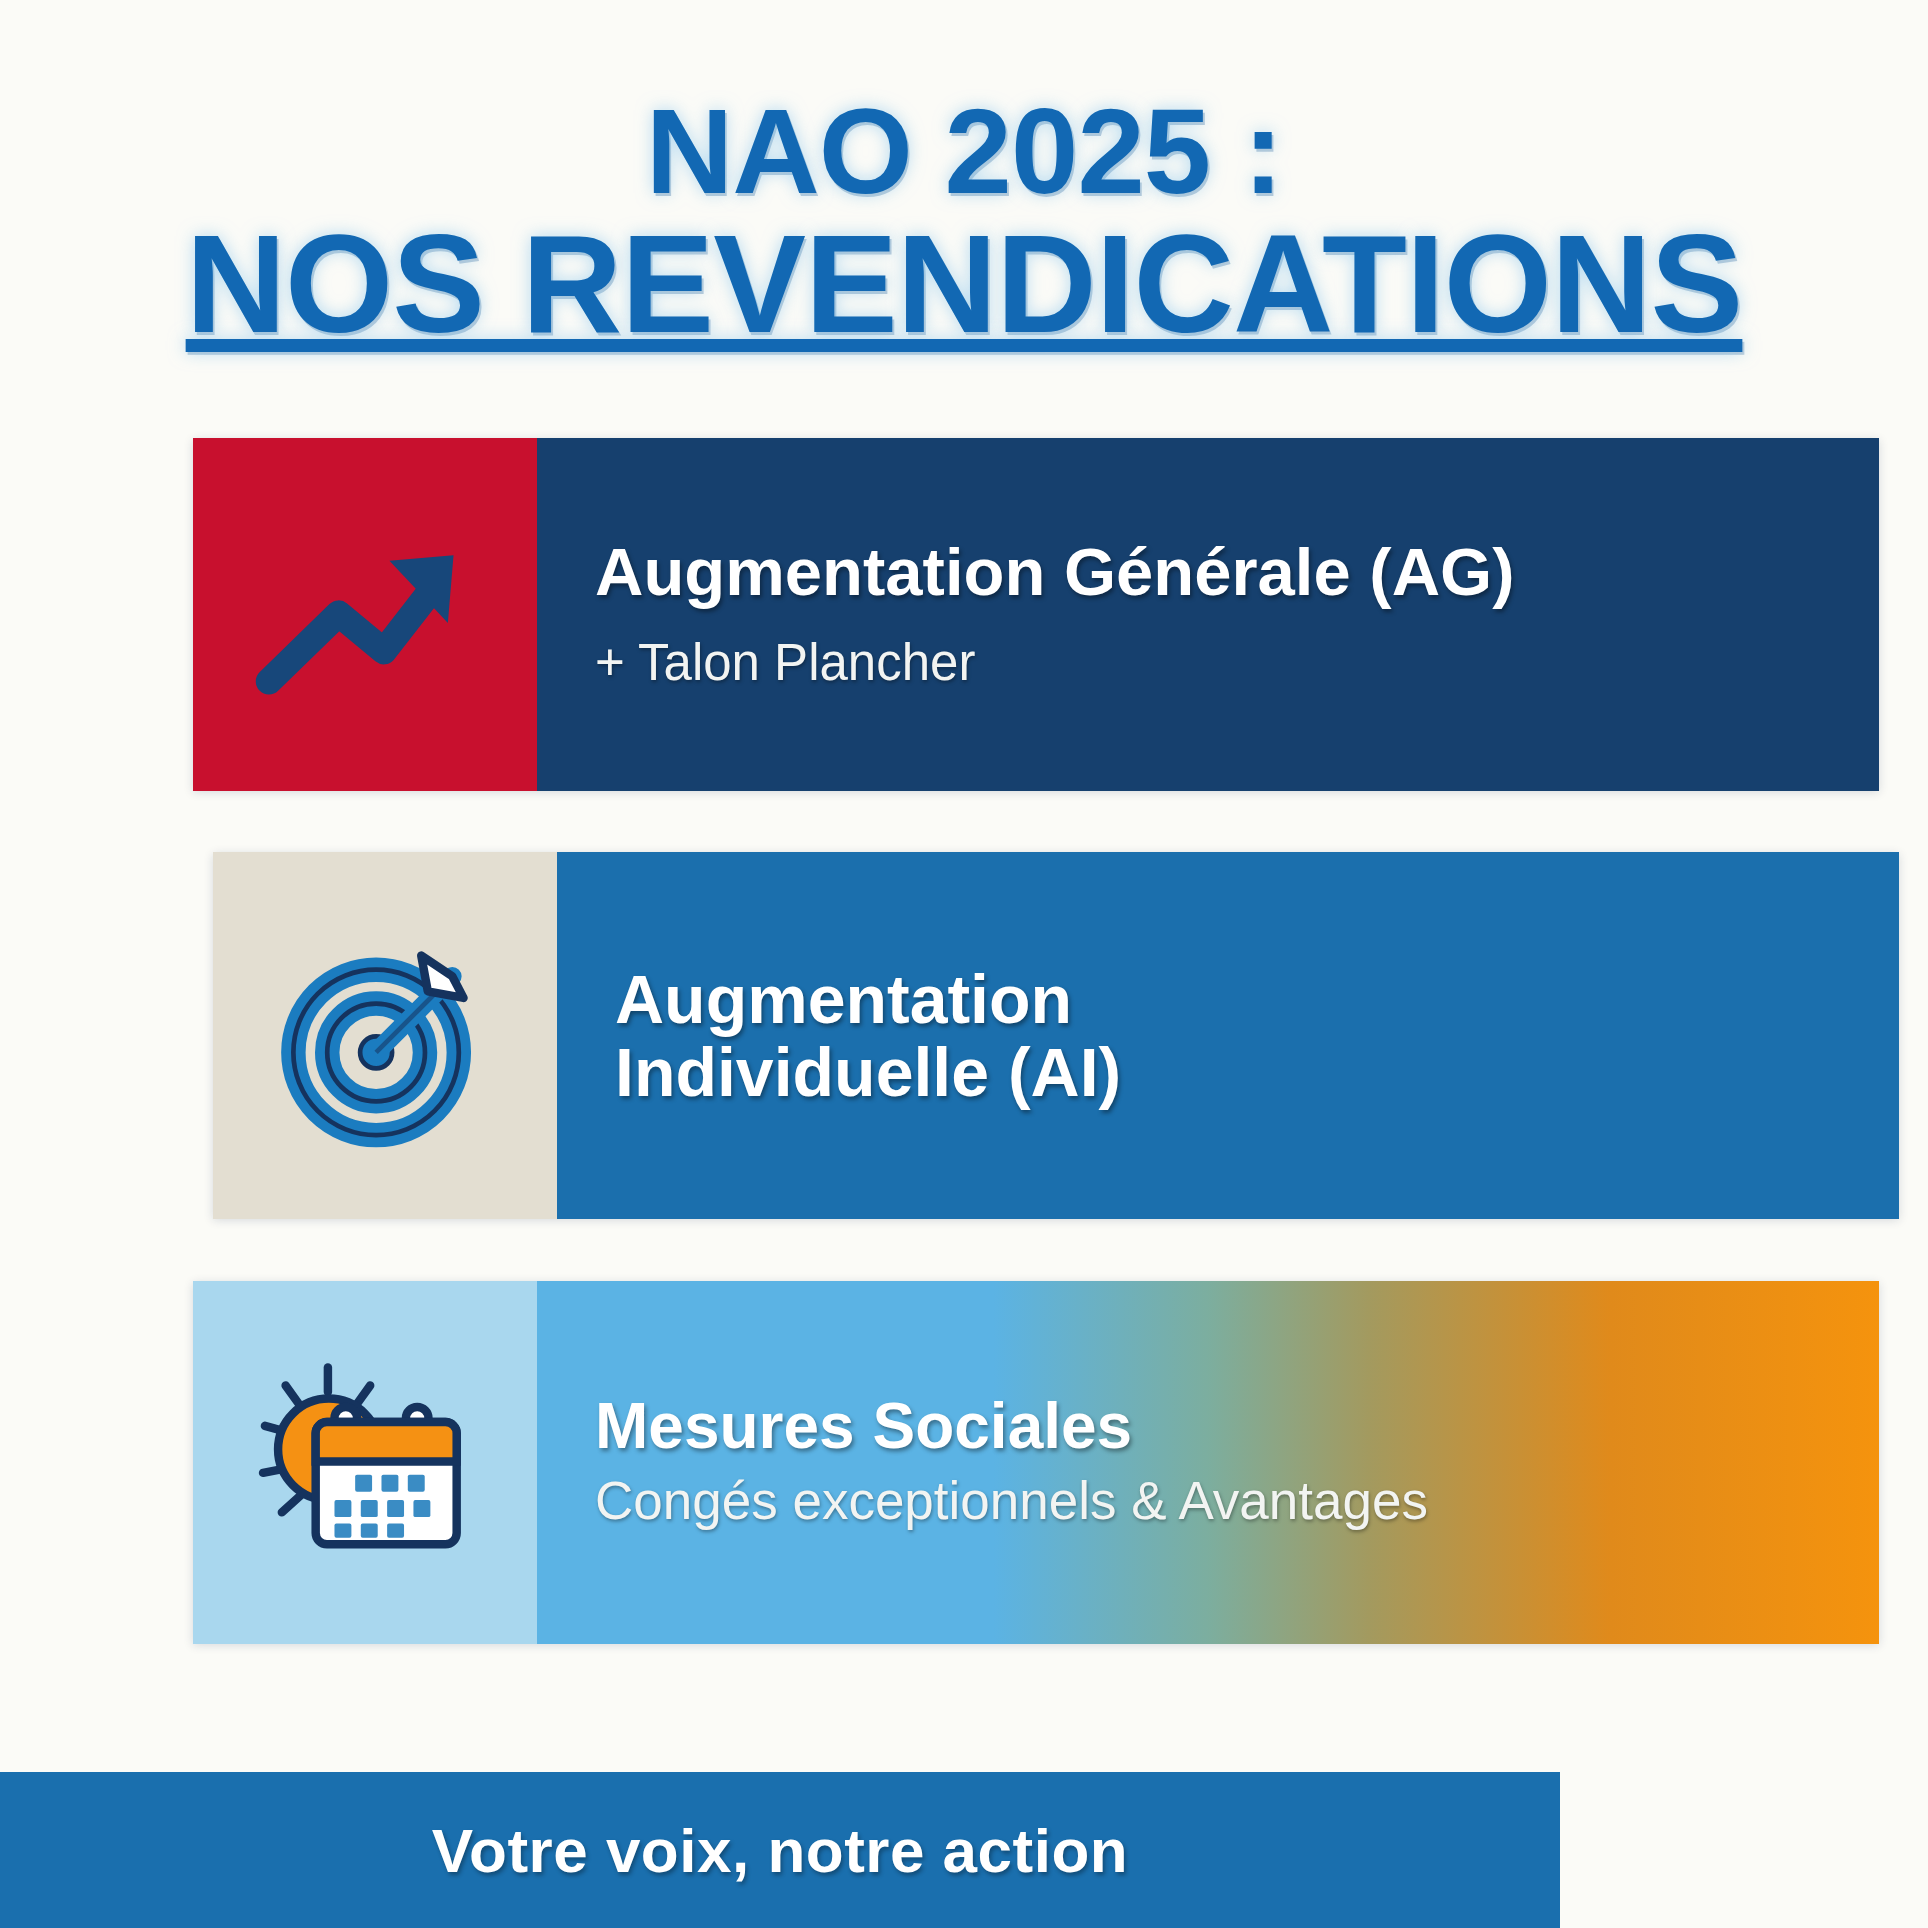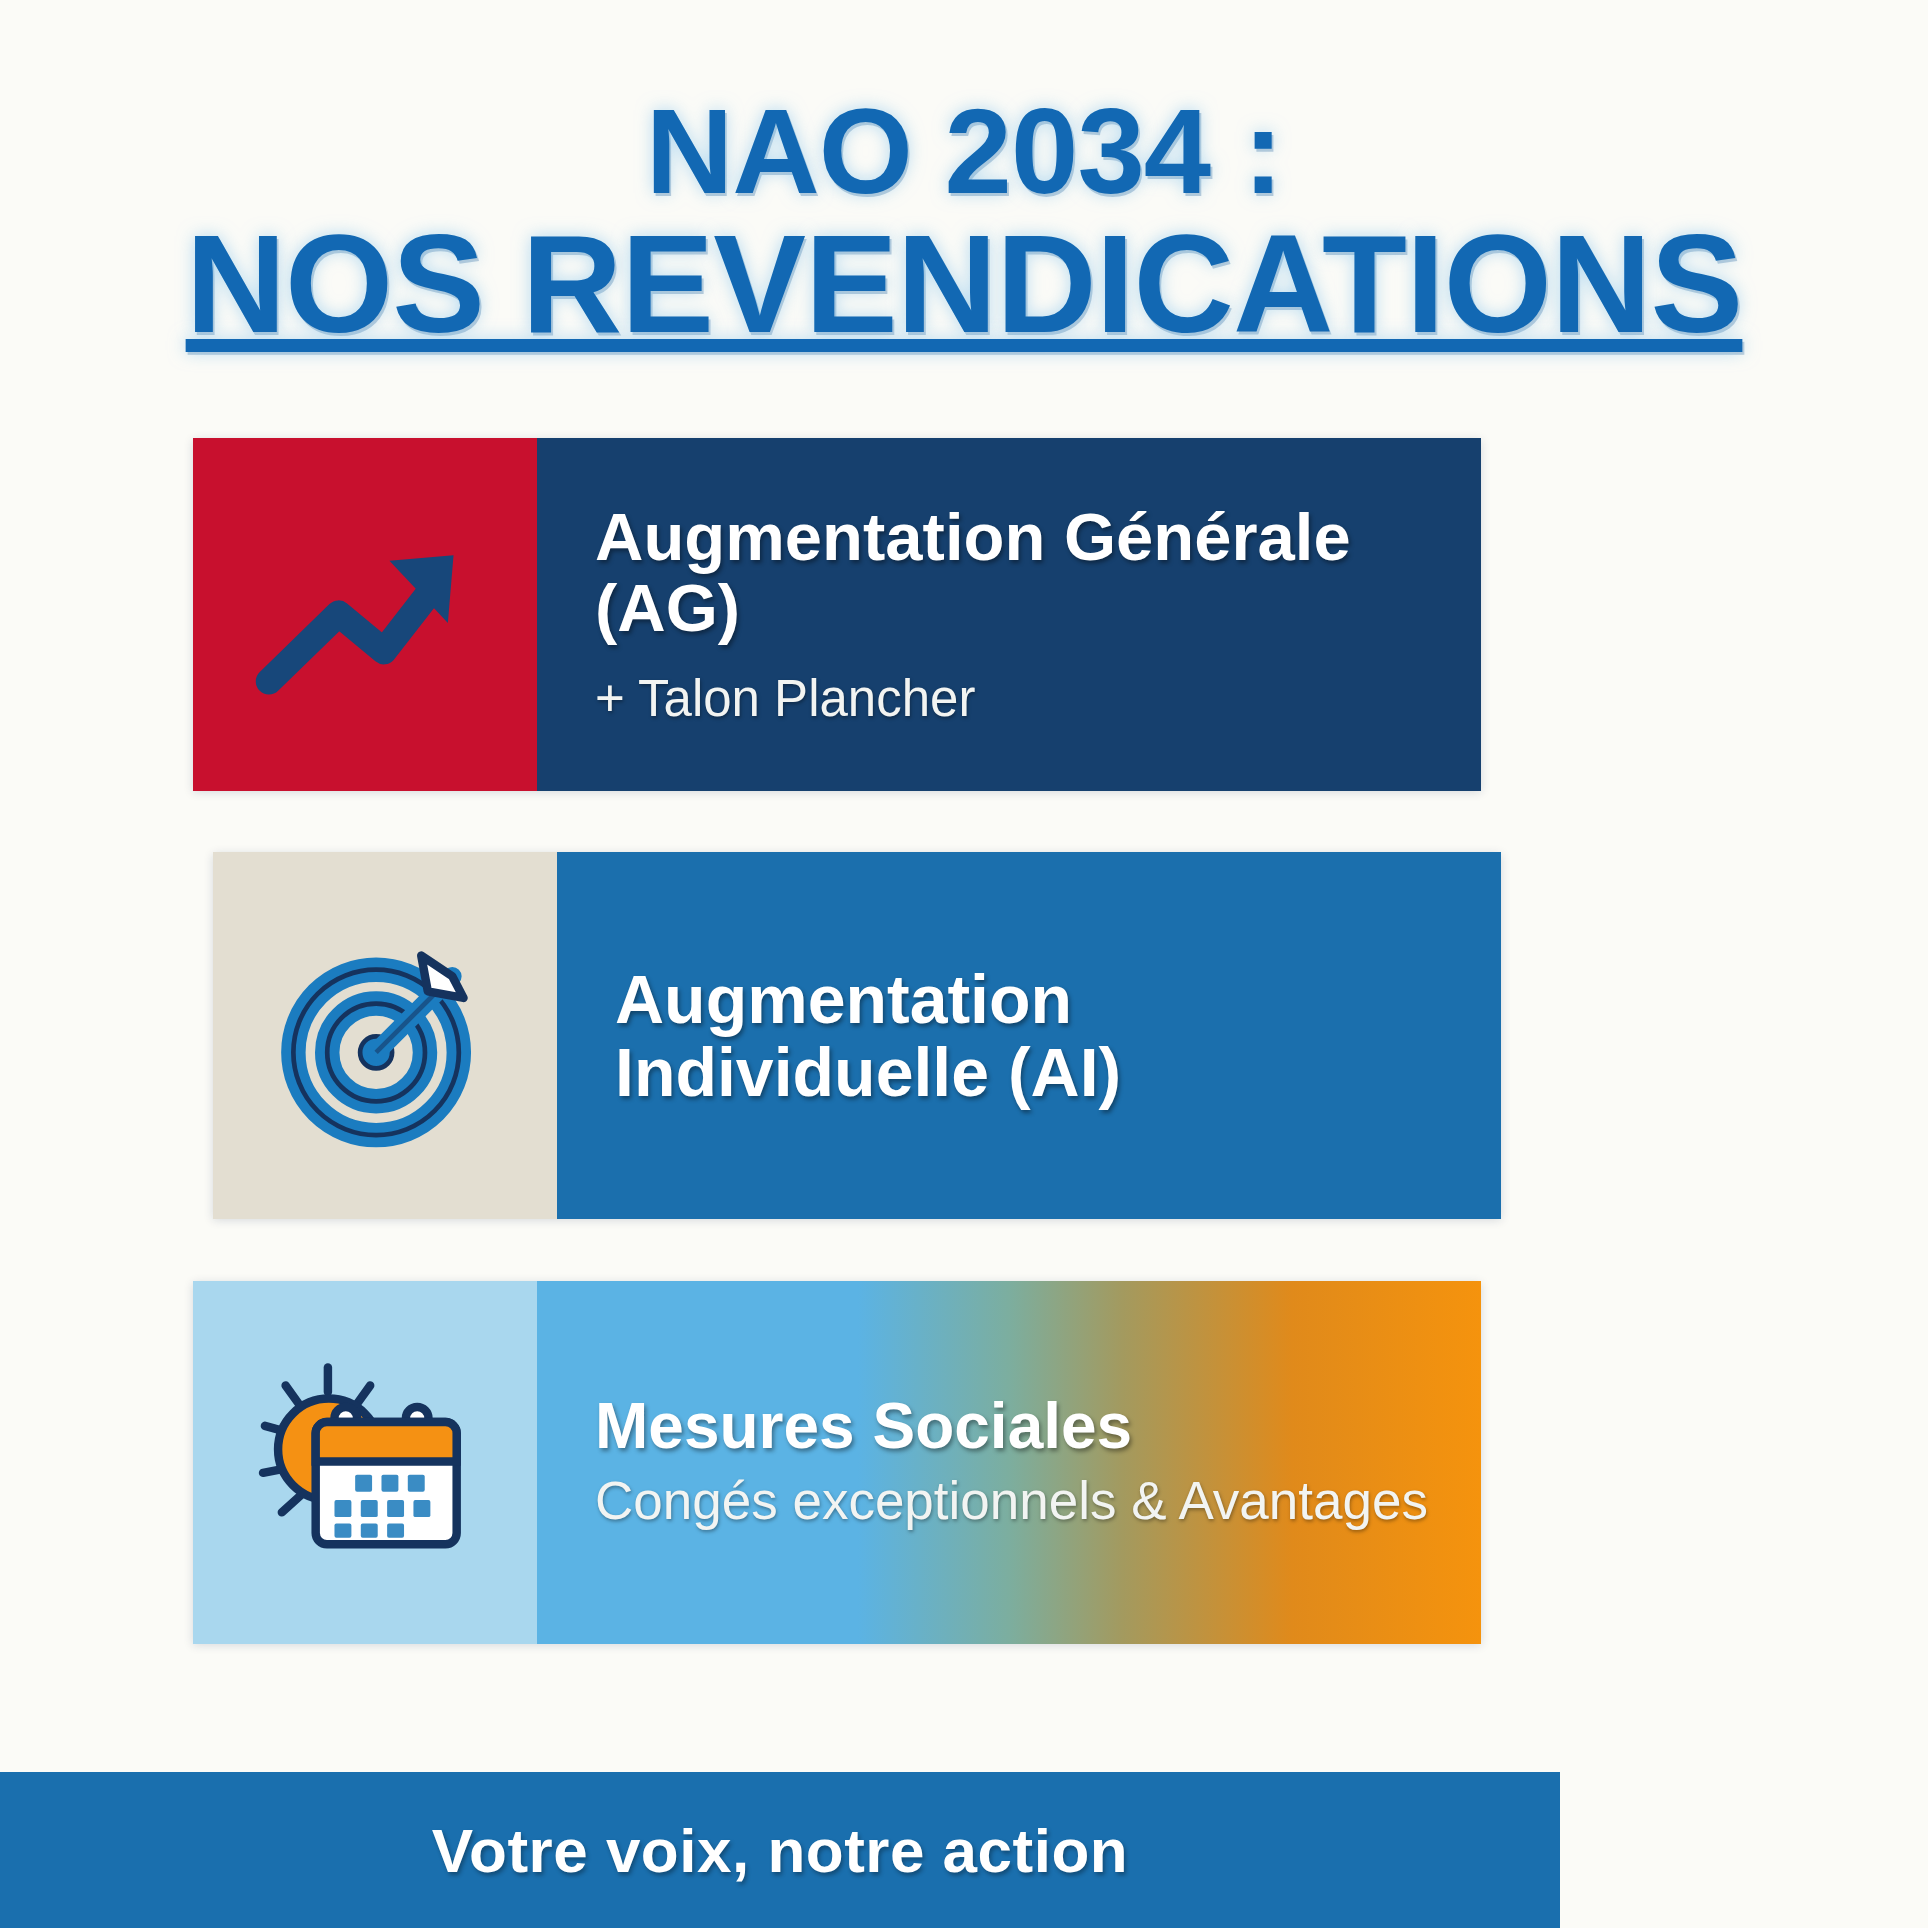--- a/index.html
+++ b/index.html
@@ -39,21 +39,21 @@
     text-shadow: 0 0 17px rgba(120, 190, 235, 0.55),
                  1.9px 2.8px 0 rgba(13, 80, 140, 0.28);
   }
   .title-line-1 { font-size: 121px; }
   .title-line-2 { font-size: 139px; text-decoration: underline; }
 
   
   .card {
     position: absolute;
     left: 193px;
-    width: 1288px;
+    width: 1686px;
     display: flex;
     flex-direction: row;
     align-items: stretch;
     box-shadow: 0 1.9px 9.4px rgba(20, 40, 80, 0.16);
     overflow: hidden;
   }
   .card-icon {
     width: 344px;
     flex: 0 0 344px;
     display: flex;
@@ -127,21 +127,21 @@
   }
 
   svg { display: block; }
 </style>
 </head>
 <body>
 
 <div id="poster">
 
   <div class="title-block">
-    <span class="title-line title-line-1">NAO 2034 :</span>
+    <span class="title-line title-line-1">NAO 2025 :</span>
     <span class="title-line title-line-2">NOS REVENDICATIONS</span>
   </div>
 
   <div class="card" id="card-1">
     <div class="card-icon">
       <span>
         <svg width="226" height="179" viewBox="0 0 240 190">
           <path d="M18 166 L92 94 L140 134 L196 62" fill="none" stroke="#17477a" stroke-width="28" stroke-linecap="round" stroke-linejoin="round"></path>
           <path d="M146 38 L214 32 L208 104 Z" fill="#17477a"></path>
         </svg>

